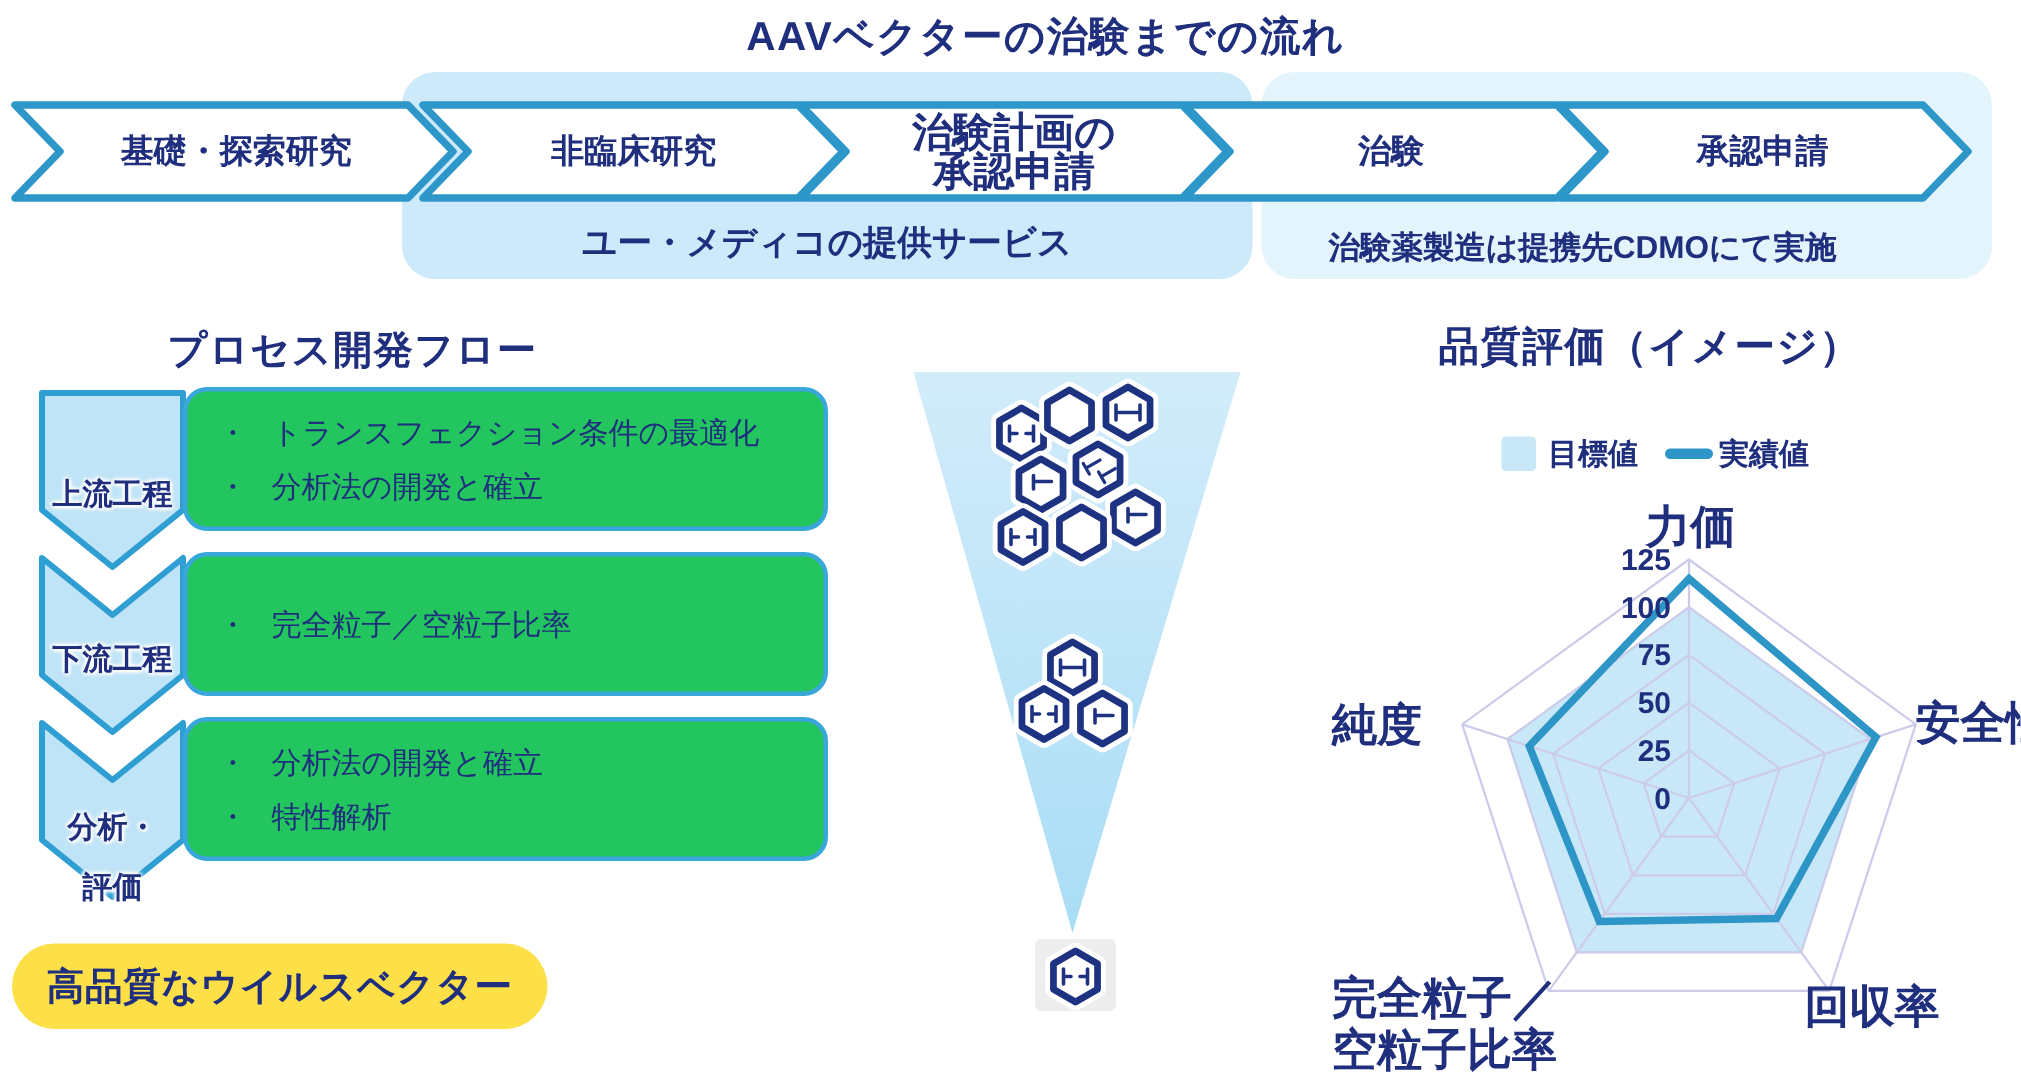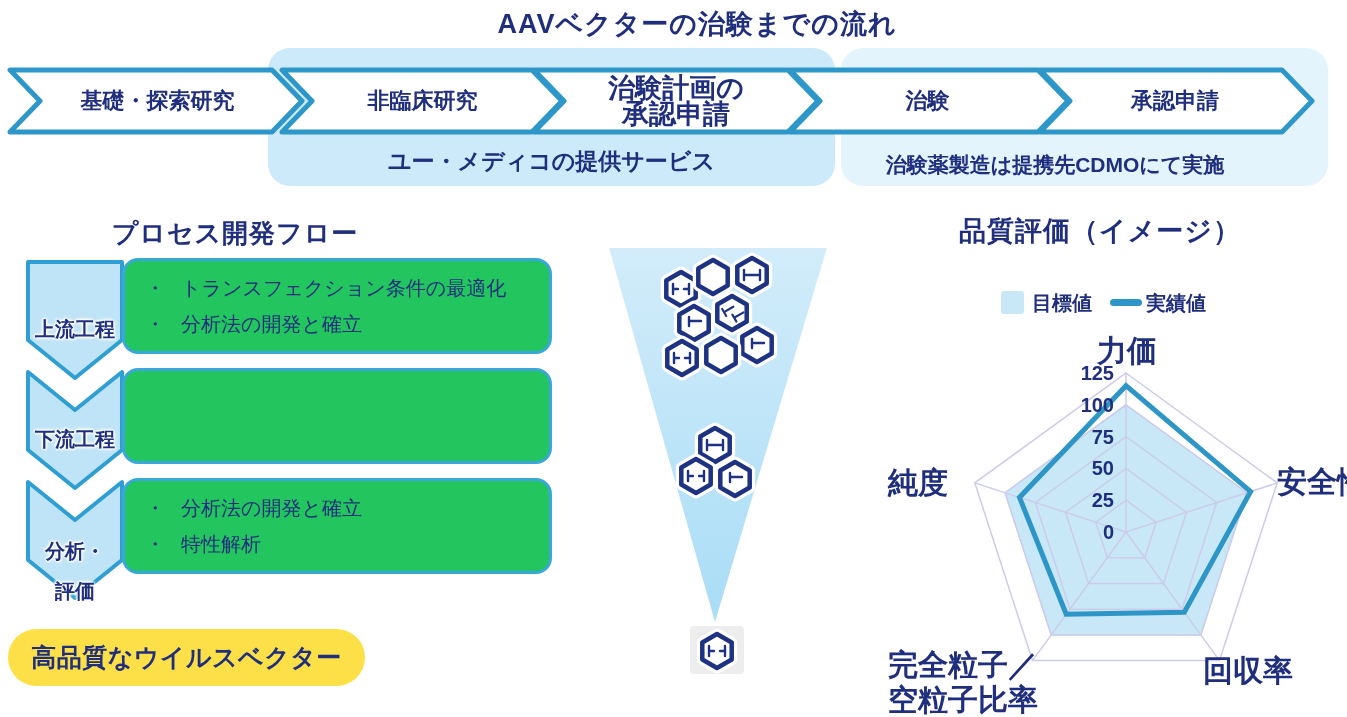--- a/index.html
+++ b/index.html
@@ -93,20 +93,21 @@
 <div class="abs stage-label" style="top:316px;">上流工程</div>
 <div class="abs stage-label" style="top:426px;">下流工程</div>
 <div class="abs stage-label" style="top:538px;">分析・</div>
 <div class="abs stage-label" style="top:578px;">評価</div>
 
 <div class="abs stage-box" style="top:258px;">
   <div class="bullet-item">トランスフェクション条件の最適化</div>
   <div class="bullet-item">分析法の開発と確立</div>
 </div>
 <div class="abs stage-box" style="top:368px;">
+  <div class="bullet-item">完全粒子／空粒子比率</div>
 </div>
 <div class="abs stage-box" style="top:478px;">
   <div class="bullet-item">分析法の開発と確立</div>
   <div class="bullet-item">特性解析</div>
 </div>
 
 <div class="abs" id="result-pill">
   <span>高品質なウイルスベクター</span>
 </div>
 

